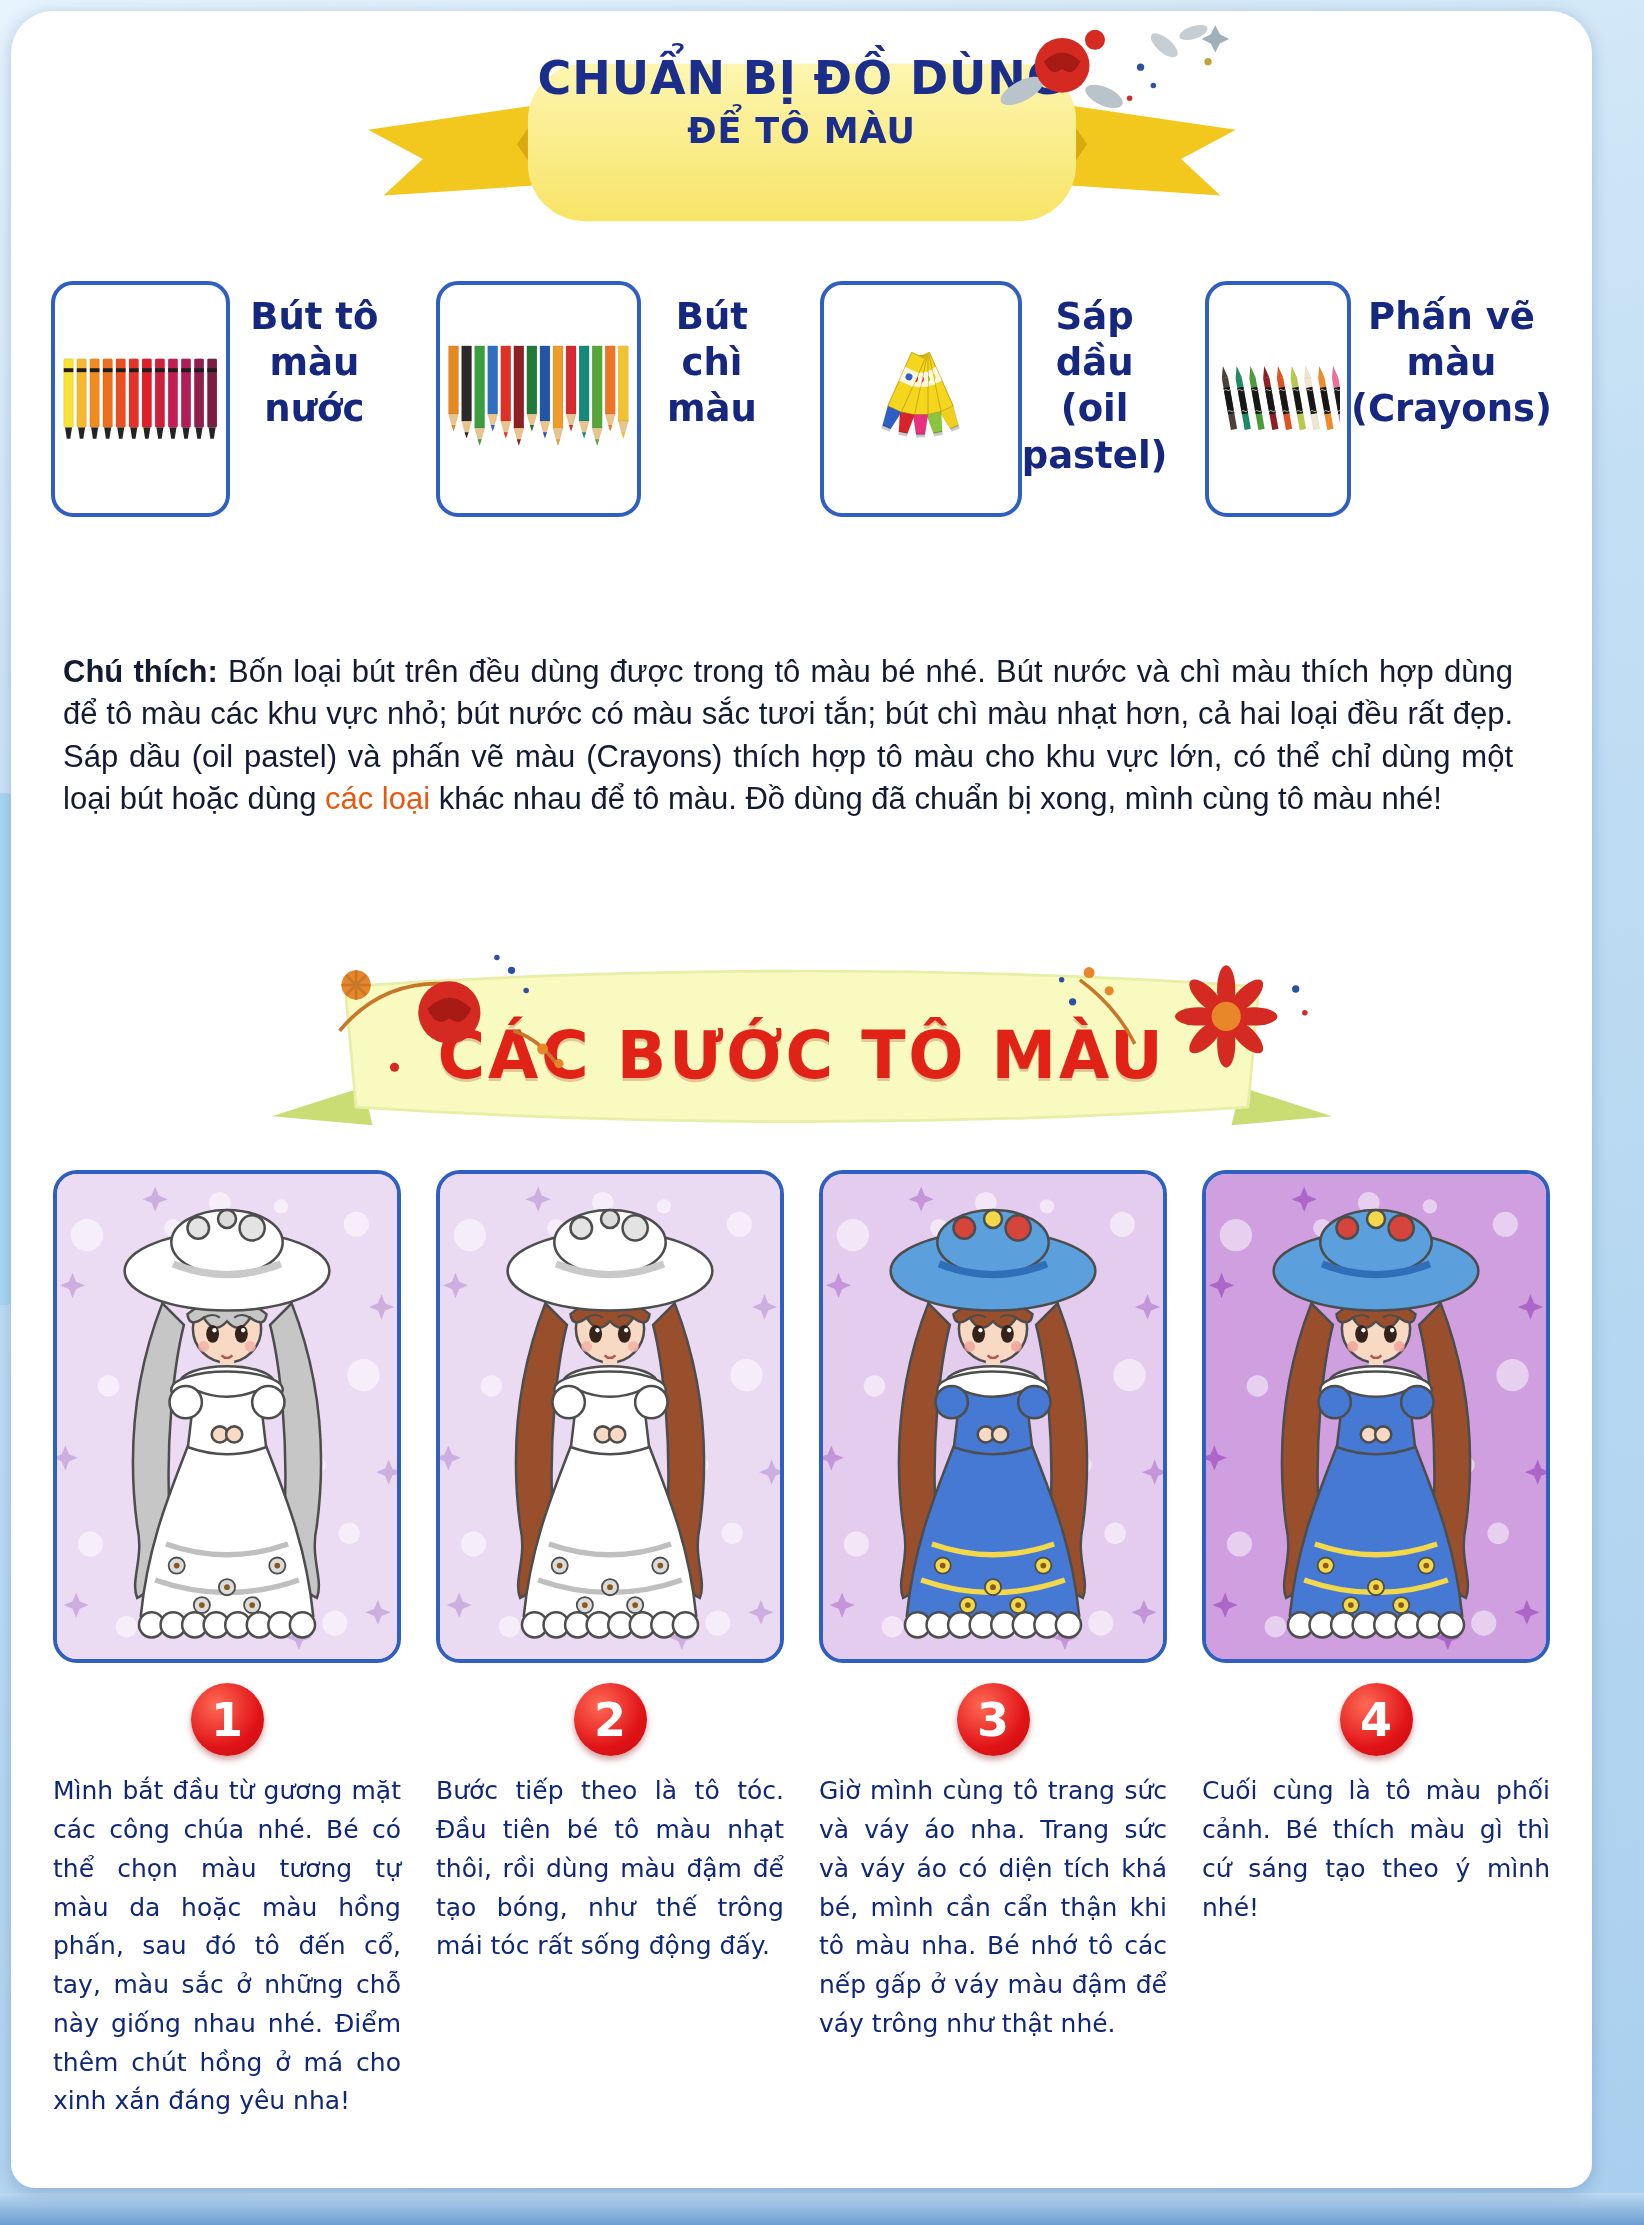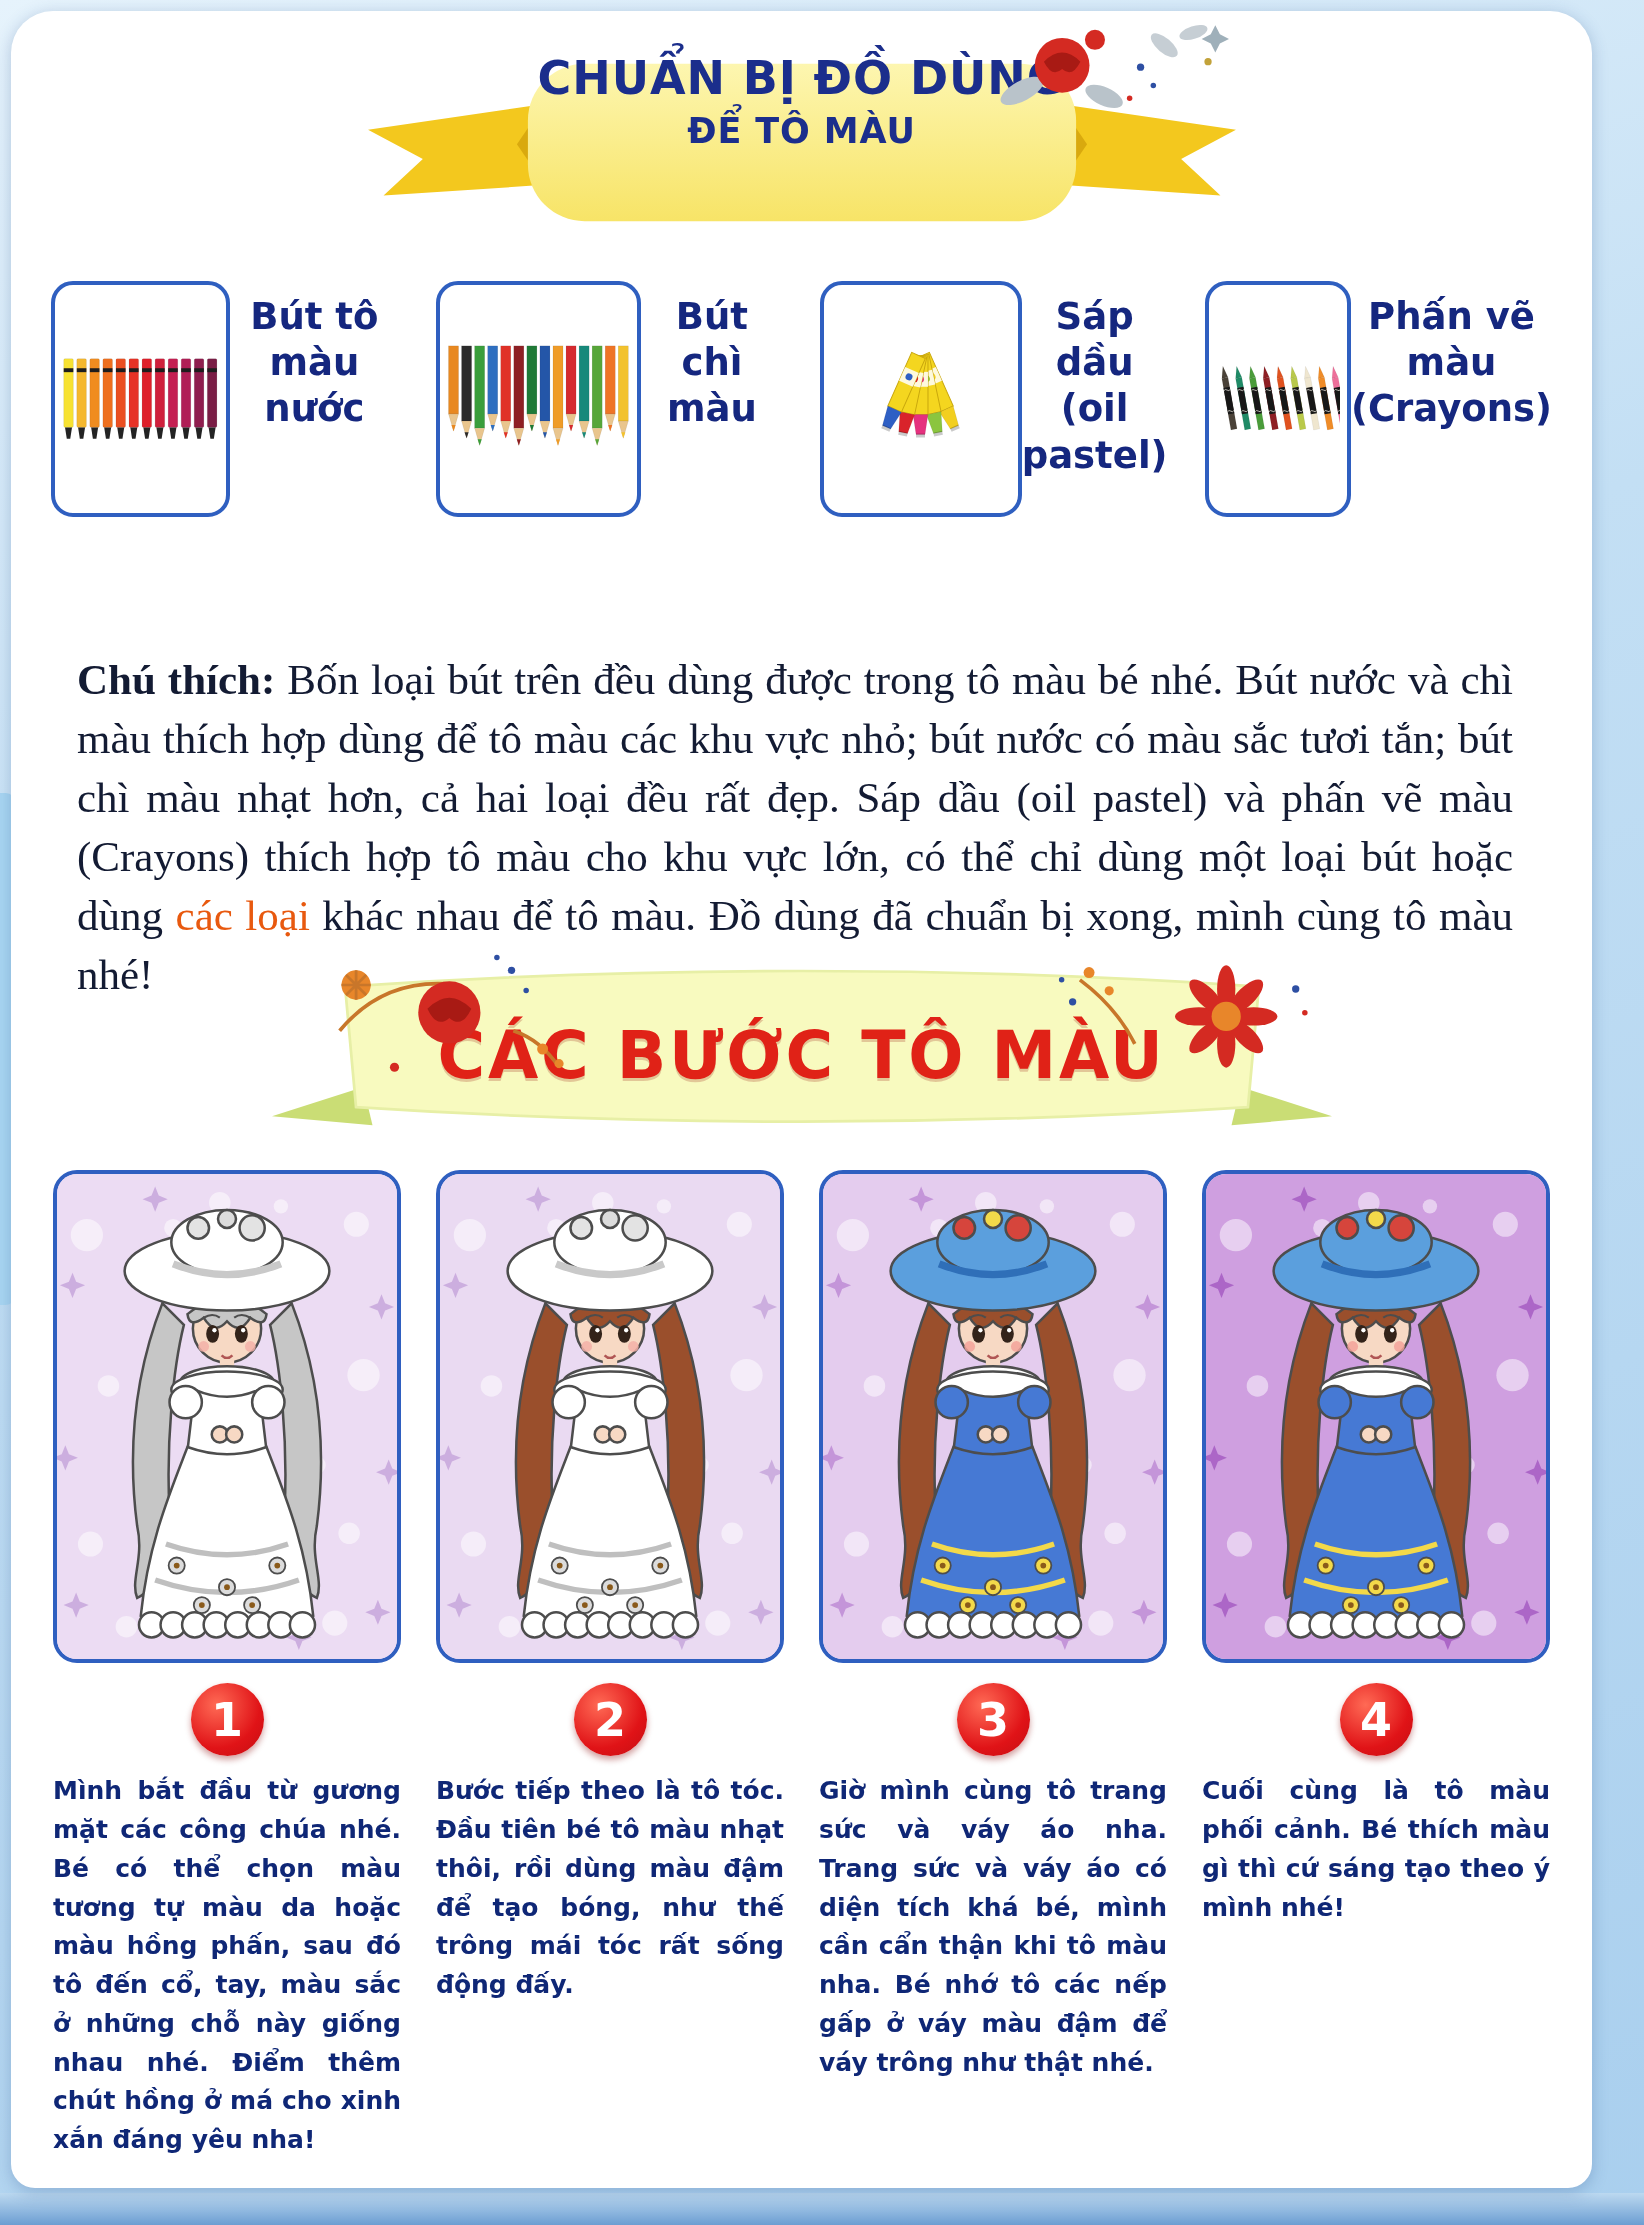--- a/index.html
+++ b/index.html
@@ -41,35 +41,35 @@
 
   
   .tools-row{position:absolute;top:270px;left:40px;right:40px;display:flex;gap:37px}
   .tool{flex:1;display:flex;flex-direction:row;min-width:0}
   .tool-box{height:236px;border:4.6px solid var(--blue);border-radius:22px;background:#fff;padding:7.3px;overflow:hidden}
   .tool-box svg{width:100%;height:100%}
   .tool-label{margin-top:12.8px;text-align:center;font-weight:bold;font-size:37px;color:var(--navy);line-height:1.25}
   .tool-sub{display:block}
 
   
-  .note{position:absolute;top:640px;left:66px;right:79px;
-    font-family:Liberation Serif, serif;font-size:43px;line-height:1.37;color:#131b33;text-align:justify}
+  .note{position:absolute;top:640px;left:52px;right:79px;
+    font-family:Liberation Sans, sans-serif;font-size:31px;line-height:1.37;color:#131b33;text-align:justify}
   .note-label{font-weight:bold}
   .note-hl{color:var(--note-hl)}
 
   
   .steps-row{position:absolute;top:1159px;left:42px;right:42px;display:flex;gap:35px}
   .step-col{flex:1;display:flex;flex-direction:column;align-items:center;min-width:0}
   .step-art{width:100%;height:493px;border:4.6px solid var(--blue);border-radius:24px;overflow:hidden;background:#eadaf2}
   .step-art svg{display:block;width:100%;height:100%}
   .step-num{margin-top:20px;width:73px;height:73px;border-radius:50%;
     background:radial-gradient(circle at 35% 30%,#ff6a55,#e01317 62%,#c40d12);
     color:#fff;font-size:46px;font-weight:bold;display:flex;align-items:center;justify-content:center;
     box-shadow:0 3.7px 6.4px rgba(140,15,15,.4)}
-  .step-text{margin-top:16.4px;font-size:25px;font-weight:bold;color:#0f2776;text-align:justify;line-height:1.55;width:100%}
+  .step-text{margin-top:16.4px;font-size:25px;font-weight:normal;color:#0f2776;text-align:justify;line-height:1.55;width:100%}
 </style>
 </head>
 <body>
 
 <div class="canvas">
   <div class="bottom-edge"></div>
   <div class="left-tab"></div>
 
   <div class="paper">
 

